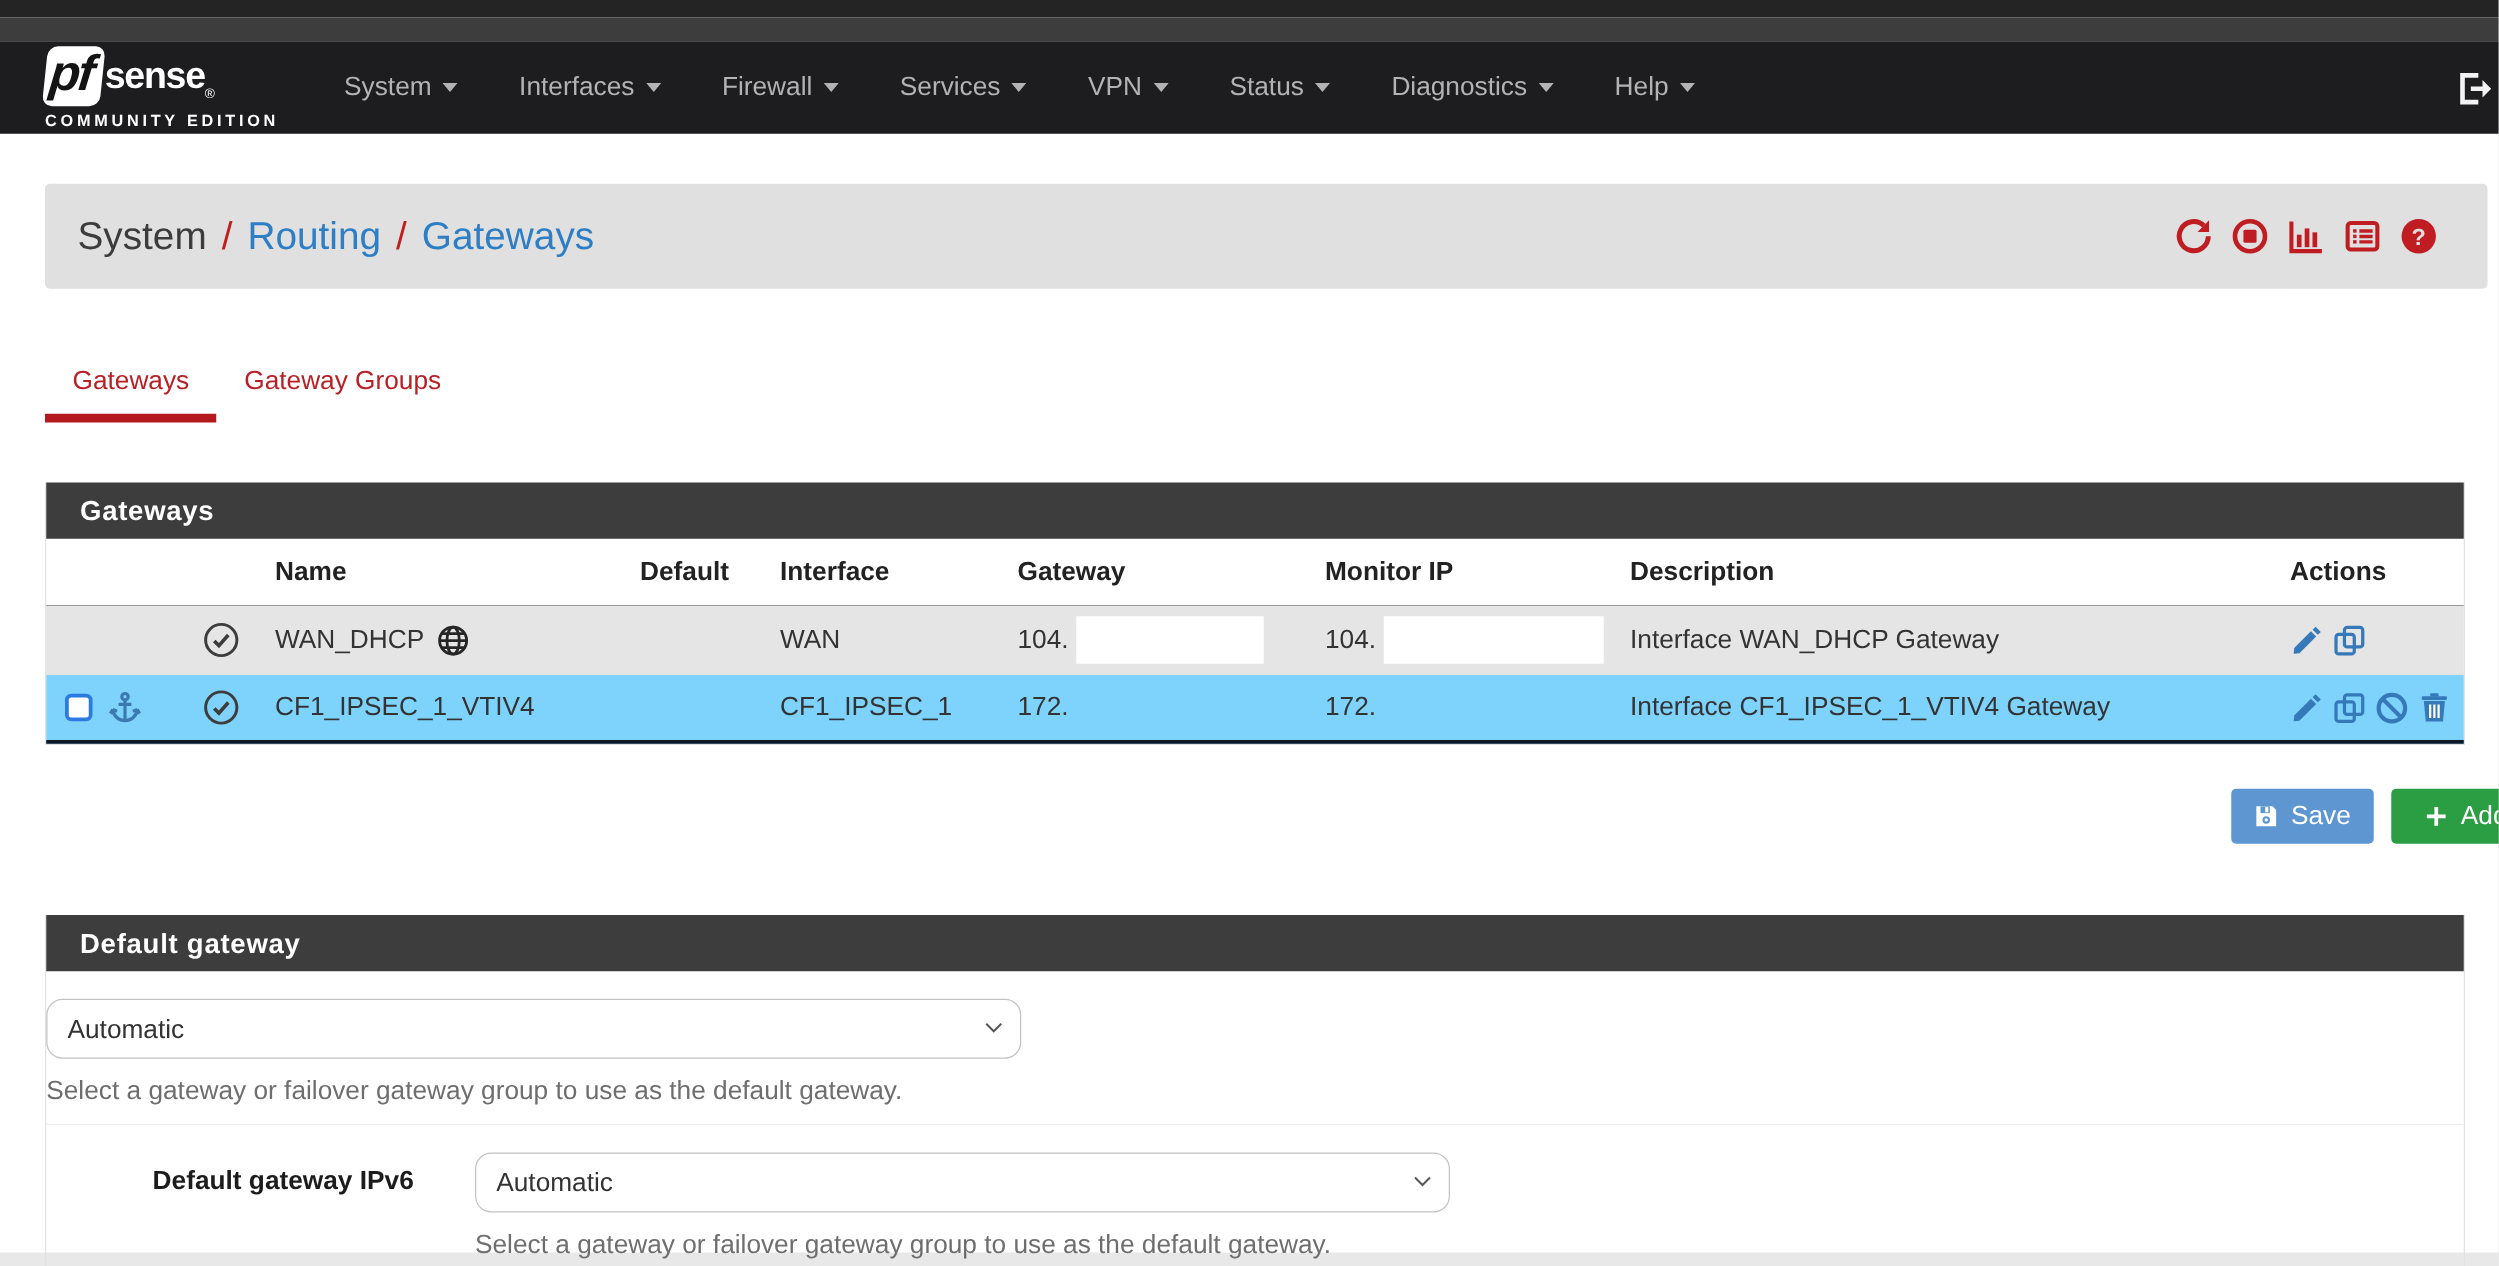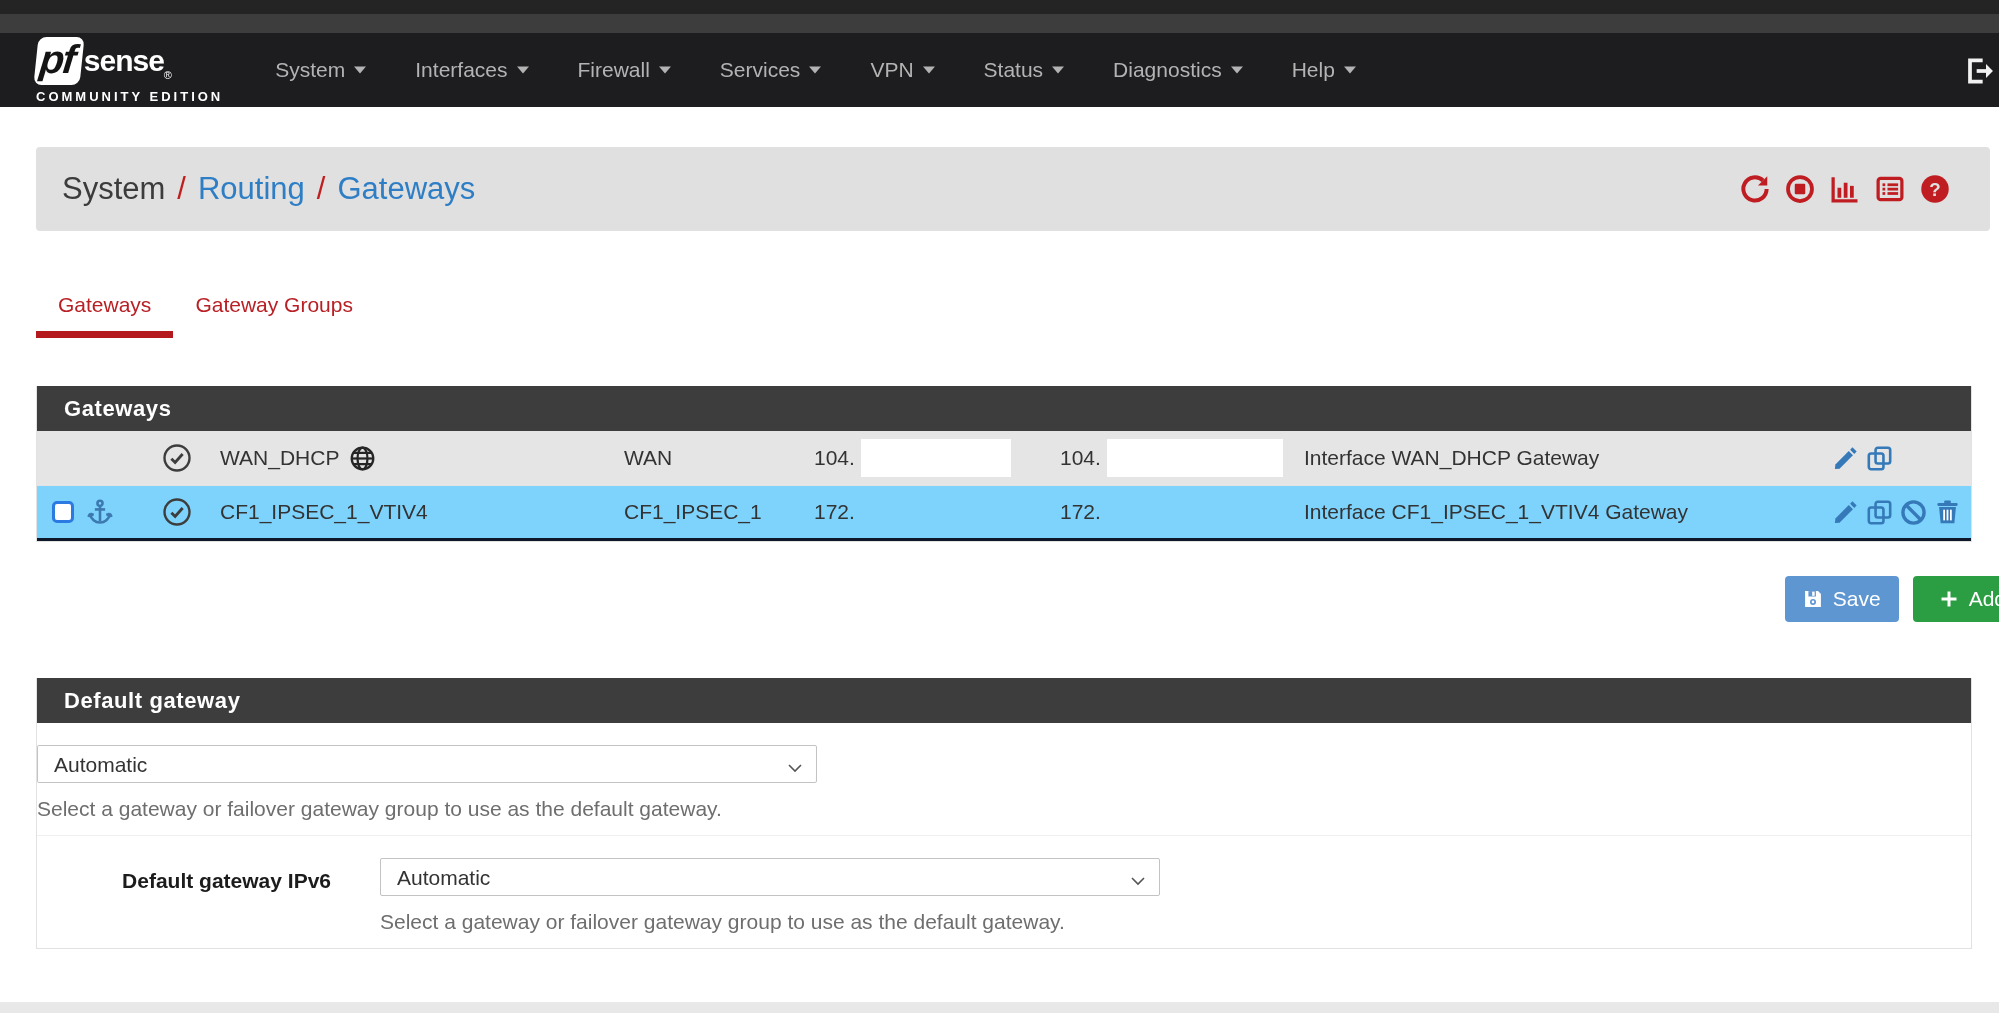--- a/index.html
+++ b/index.html
@@ -59,39 +59,39 @@
   .c9 { flex:1; display:flex; align-items:center; gap:7px; padding-left:8px; }
   .chk { width:22px; height:22px; border:3px solid #2a7ae2; border-radius:5px; background:#fff; cursor:pointer; }
   .anchor-ic { width:28px; height:28px; color:#3c79b0; }
   .status-ic { width:30px; height:30px; color:#3d3d3d; }
   .globe-ic { width:27px; height:27px; color:#262626; }
   .act-ic { width:27px; height:27px; color:#3579b8; cursor:pointer; }
   .redact { display:inline-block; height:38px; background:#ffffff; margin-left:6px; }
   .red-gw { width:150px; } .red-mon { width:176px; }
 
   
-  .btn-row { display:flex; justify-content:flex-end; gap:14px;
+  .btn-row { display:flex; justify-content:flex-end; align-items:center; gap:14px;
              margin:34px 27px 0 36px; height:46px; }
   .btn { display:flex; align-items:center; gap:10px; font-size:21px; color:#ffffff;
          border:none; border-radius:4px; padding:10px 18px; cursor:pointer;
          font-family:"Liberation Sans", sans-serif; }
   .btn-save { background:#5e96d2; }
   .btn-add { background:#2b9e43; padding:10px 26px; margin-right:-60px; }
   .btn .bic { width:20px; height:20px; color:#ffffff; }
 
   
   .panel2 { margin-top:56px; }
   .frow { display:flex; padding:22px 0 14px 0; }
   .frow + .frow { border-top:1px solid #efefef; }
   .flabel { width:343px; text-align:right; padding-right:49px; padding-top:11px;
             font-weight:bold; font-size:21px; color:#1c1c1c; }
   .fctrl { width:780px; }
   .selwrap { position:relative; width:780px; }
-  .sel { width:100%; height:38px; font-size:21px; color:#333; padding:0 40px 0 16px;
-         border:1px solid #c3c3c3; border-radius:2px; background:#ffffff; appearance:none;
+  .sel { width:100%; height:48px; font-size:21px; color:#333; padding:0 40px 0 16px;
+         border:1px solid #c3c3c3; border-radius:13px; background:#ffffff; appearance:none;
          -webkit-appearance:none; font-family:"Liberation Sans", sans-serif; }
   .selchev { position:absolute; right:14px; top:15px; width:16px; height:16px; color:#555; pointer-events:none; }
   .fhelp { font-size:21px; color:#6e6e6e; margin-top:14px; }
 </style>
 </head>
 <body>
 
 <div class="page">
 
   <div class="strip-a"></div>
@@ -203,20 +203,31 @@
   </div>
 
   <div class="tabs">
     <div class="tab active">Gateways</div>
     <div class="tab">Gateway Groups</div>
   </div>
 
   <div class="panel">
     <div class="panel-hd">Gateways</div>
 
+    <div class="trow thead">
+      <div class="c1"></div>
+      <div class="c2"></div>
+      <div class="c3">Name</div>
+      <div class="c4">Default</div>
+      <div class="c5">Interface</div>
+      <div class="c6">Gateway</div>
+      <div class="c7">Monitor IP</div>
+      <div class="c8">Description</div>
+      <div class="c9">Actions</div>
+    </div>
 
     <div class="trow r0">
       <div class="c1"></div>
       <div class="c2">
         <svg class="status-ic" viewBox="0 0 24 24" fill="none" stroke="currentColor" stroke-width="1.9">
           <circle cx="12" cy="12" r="10"></circle>
             <path d="M7.5 12.6l3 3 6-6.8" stroke-width="2.3"></path>
         </svg>
       </div>
       <div class="c3">

